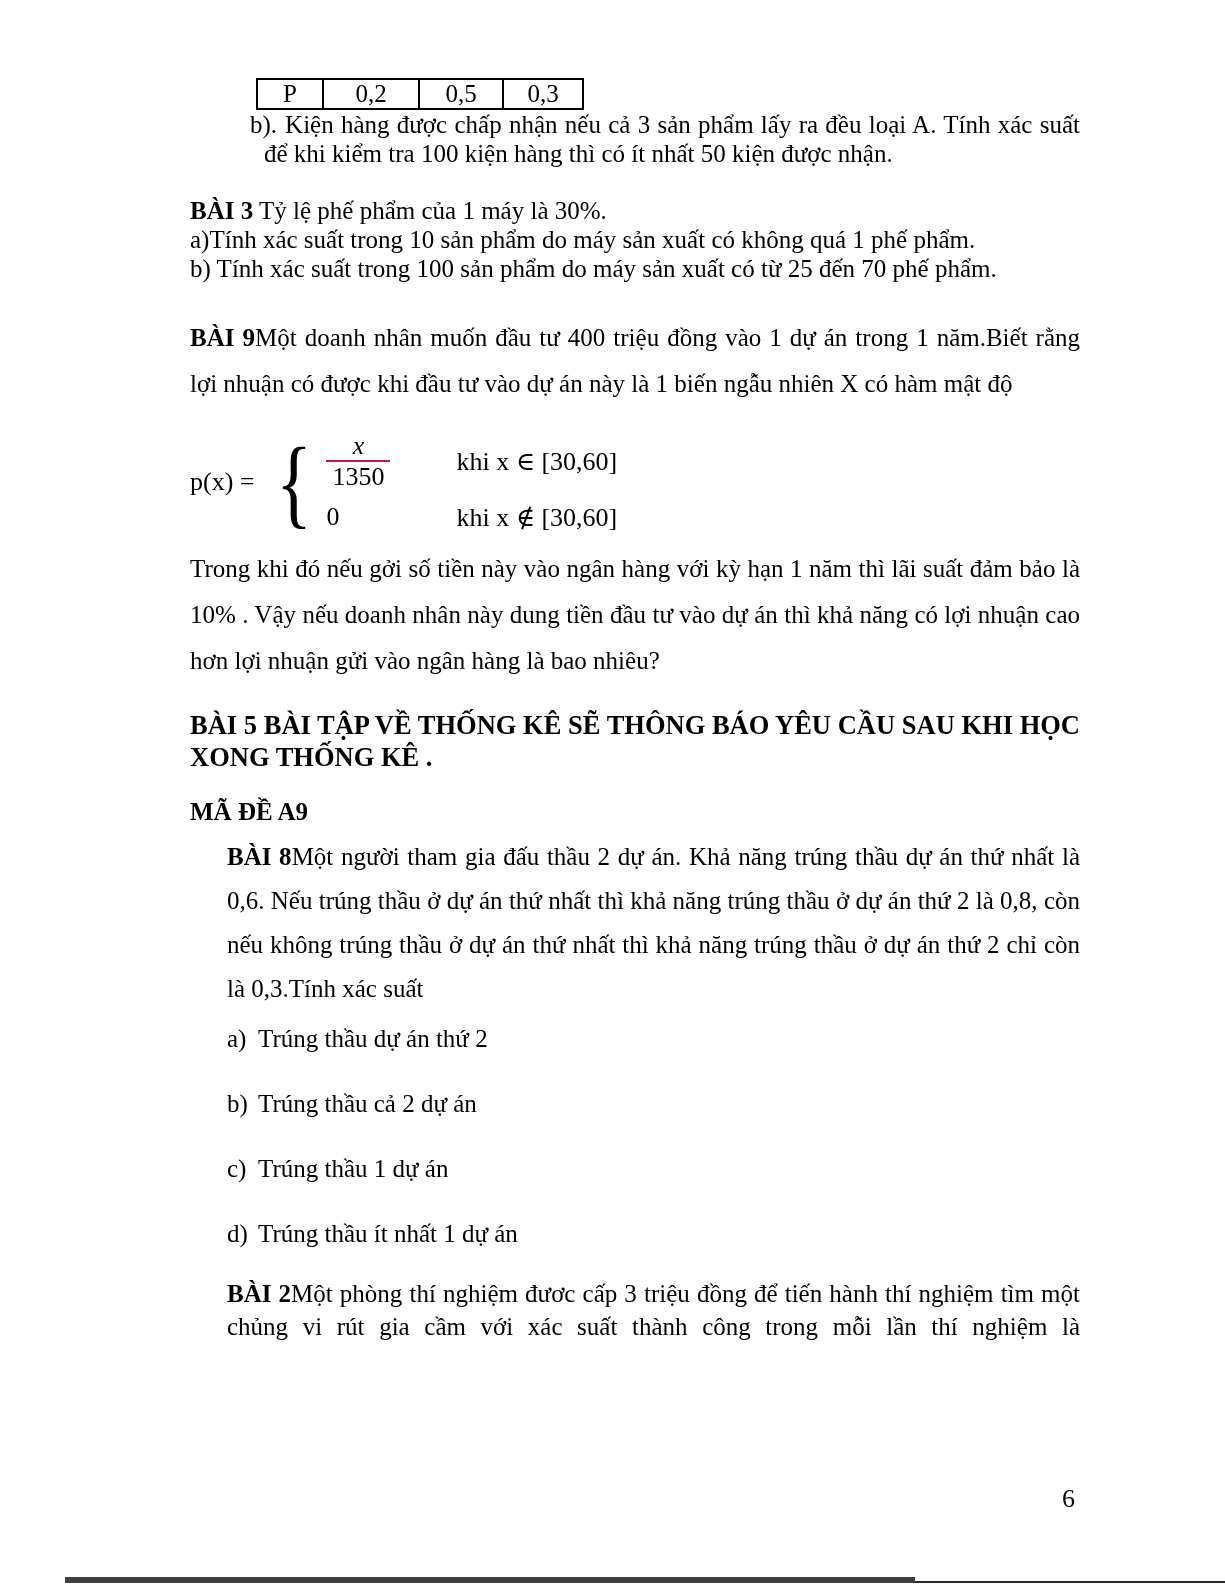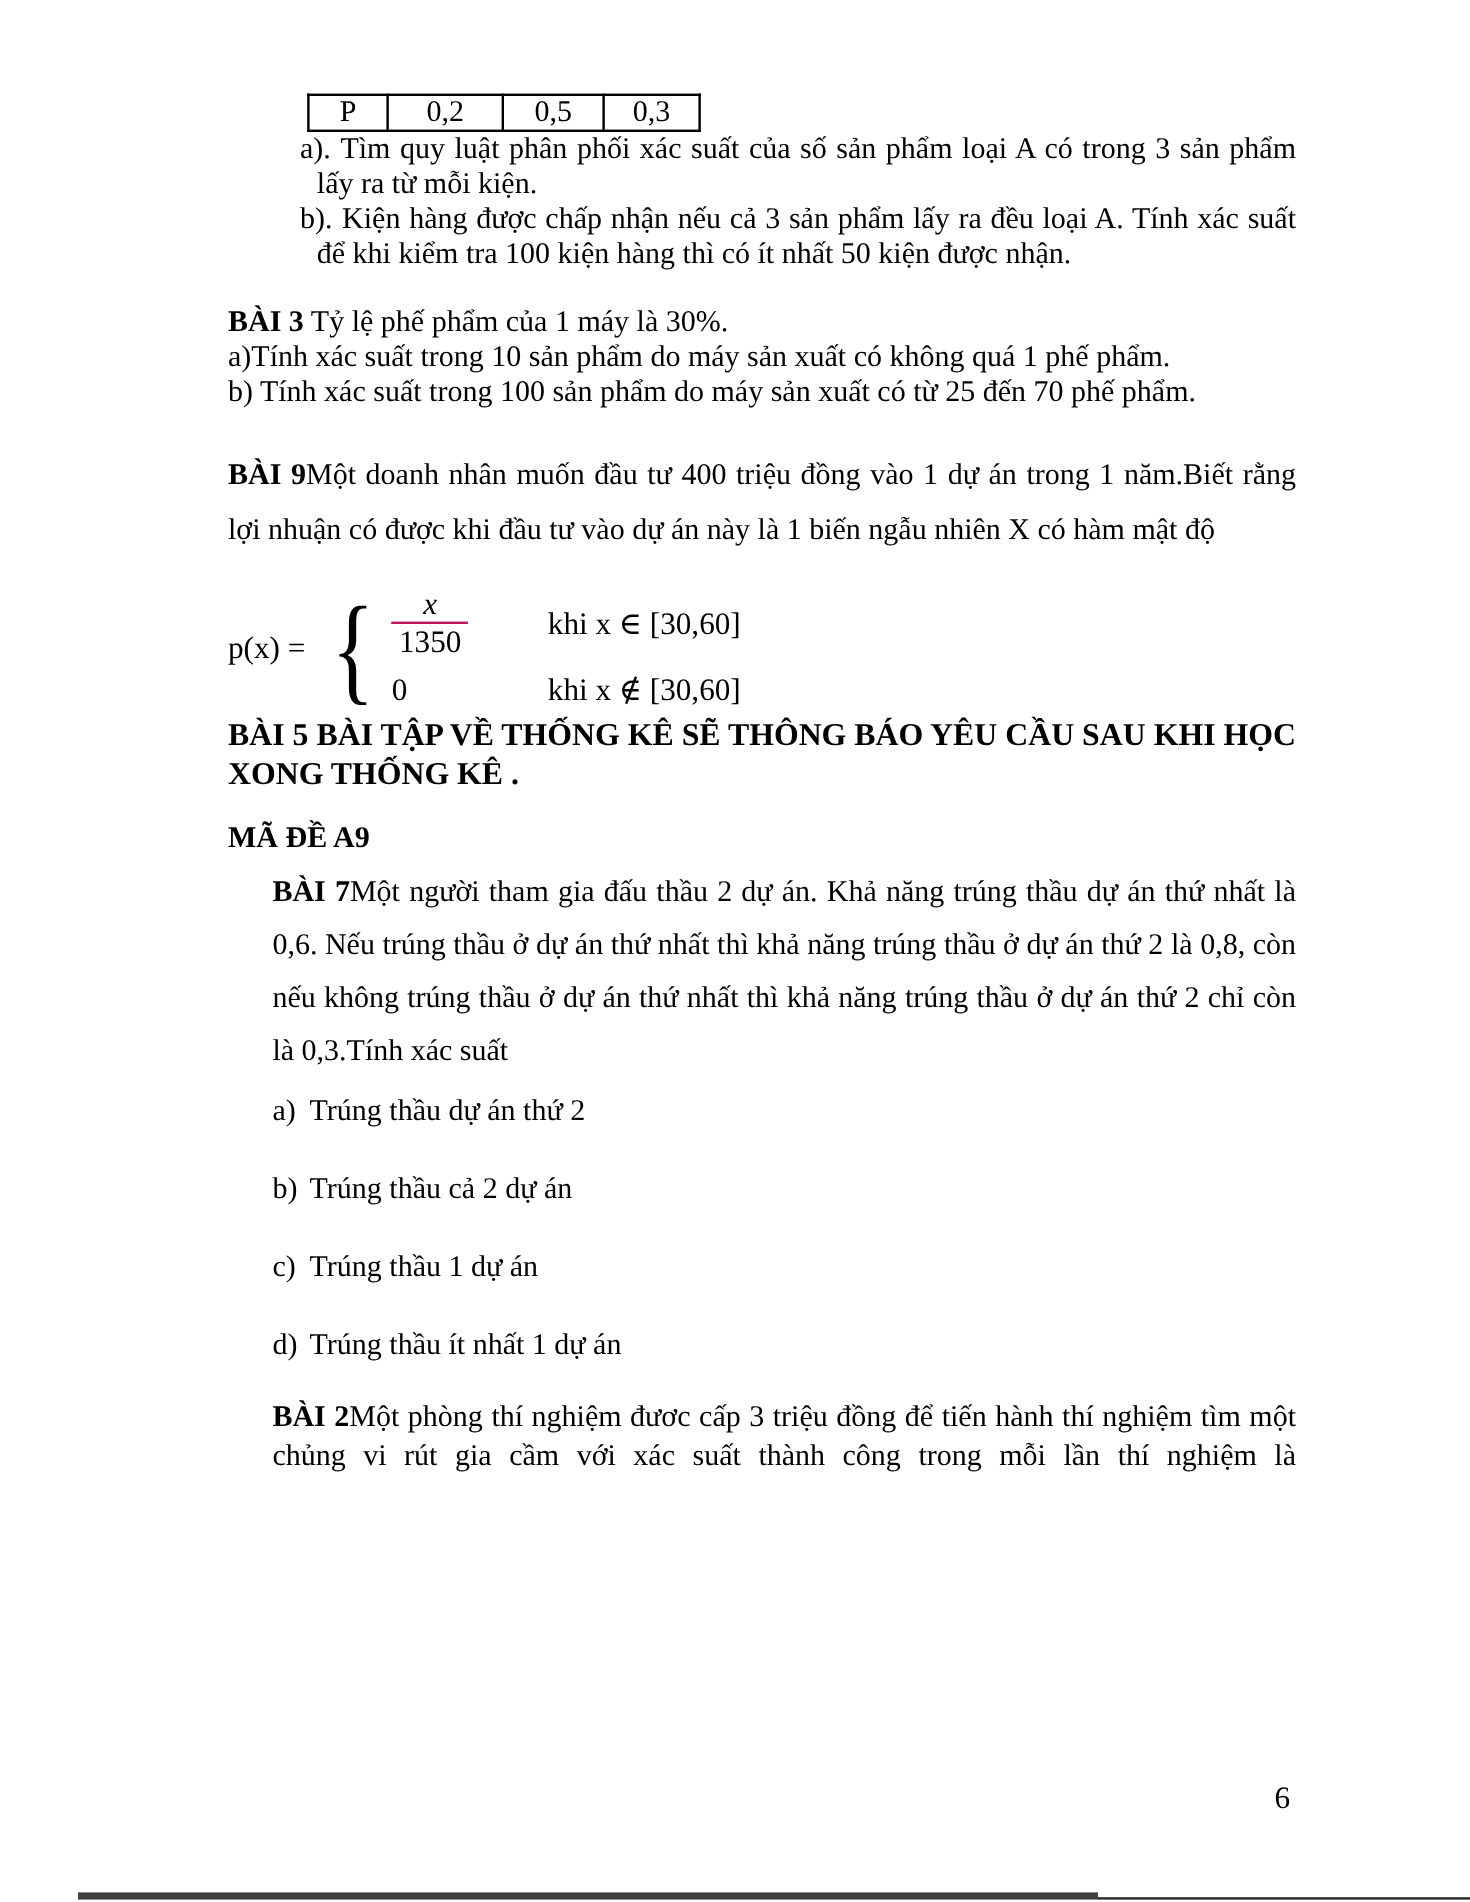--- a/index.html
+++ b/index.html
@@ -152,21 +152,20 @@
         <td class="c1">P</td>
         <td class="c2">0,2</td>
         <td class="c3">0,5</td>
         <td class="c4">0,3</td>
       </tr>
     </tbody>
       </table>
 
 
     <div class="qlist">
-      <div class="item"><span class="lbl">a).</span><span>Tìm quy luật phân phối xác suất của số sản phẩm loại A có trong 3 sản phẩm lấy ra từ mỗi kiện.</span></div>
       <div class="item"><span class="lbl">b).</span><span>Kiện hàng được chấp nhận nếu cả 3 sản phẩm lấy ra đều loại A. Tính xác suất để khi kiểm tra 100 kiện hàng thì có ít nhất 50 kiện được nhận.</span></div>
     </div>
 
     <div class="bai3">
       <div><span class="b">BÀI 3</span> <span>Tỷ lệ phế phẩm của 1 máy là 30%.</span></div>
       <div>a)Tính xác suất trong 10 sản phẩm do máy sản xuất có không quá 1 phế phẩm.</div>
       <div>b) Tính xác suất trong 100 sản phẩm do máy sản xuất có từ 25 đến 70 phế phẩm.</div>
     </div>
 
     <p class="bai4"><span class="b">BÀI 9</span><span>Một doanh nhân muốn đầu tư 400 triệu đồng vào 1 dự án trong 1 năm.Biết rằng lợi nhuận có được khi đầu tư vào dự án này là 1 biến ngẫu nhiên X có hàm mật độ</span></p>
@@ -184,26 +183,27 @@
           </span>
           <span class="cond">khi x ∈ [30,60]</span>
         </span>
         <span class="case-row">
           <span class="case-left">0</span>
           <span class="cond">khi x ∉ [30,60]</span>
         </span>
       </span>
     </div>
 
+    <p class="after-para">Trong khi đó nếu gởi số tiền này vào ngân hàng với kỳ hạn 1 năm thì lãi suất đảm bảo là 10% . Vậy nếu doanh nhân này dung tiền đầu tư vào dự án  thì khả năng có lợi nhuận cao hơn lợi nhuận gửi vào ngân hàng là bao nhiêu?</p>
 
     <div class="bai5">BÀI 5 BÀI TẬP VỀ THỐNG KÊ SẼ THÔNG BÁO YÊU CẦU SAU KHI HỌC XONG THỐNG KÊ .</div>
 
     <div class="ma-de">MÃ ĐỀ A9</div>
 
-    <p class="bai1"><span class="b">BÀI 7</span><span>Một người tham gia đấu thầu 2 dự án. Khả năng trúng thầu dự án thứ nhất là 0,6. Nếu trúng thầu ở dự án thứ nhất thì khả năng trúng thầu ở dự án thứ 2 là 0,8, còn nếu không trúng thầu ở dự án thứ nhất thì khả năng trúng thầu ở dự án thứ 2 chỉ còn là 0,3.Tính xác suất</span></p>
+    <p class="bai1"><span class="b">BÀI 8</span><span>Một người tham gia đấu thầu 2 dự án. Khả năng trúng thầu dự án thứ nhất là 0,6. Nếu trúng thầu ở dự án thứ nhất thì khả năng trúng thầu ở dự án thứ 2 là 0,8, còn nếu không trúng thầu ở dự án thứ nhất thì khả năng trúng thầu ở dự án thứ 2 chỉ còn là 0,3.Tính xác suất</span></p>
 
     <div class="options">
       <div class="opt">
           <span class="olbl">a)</span>
           <span>Trúng thầu dự án thứ 2</span>
         </div>
       <div class="opt">
           <span class="olbl">b)</span>
           <span>Trúng thầu cả 2 dự án</span>
         </div>

